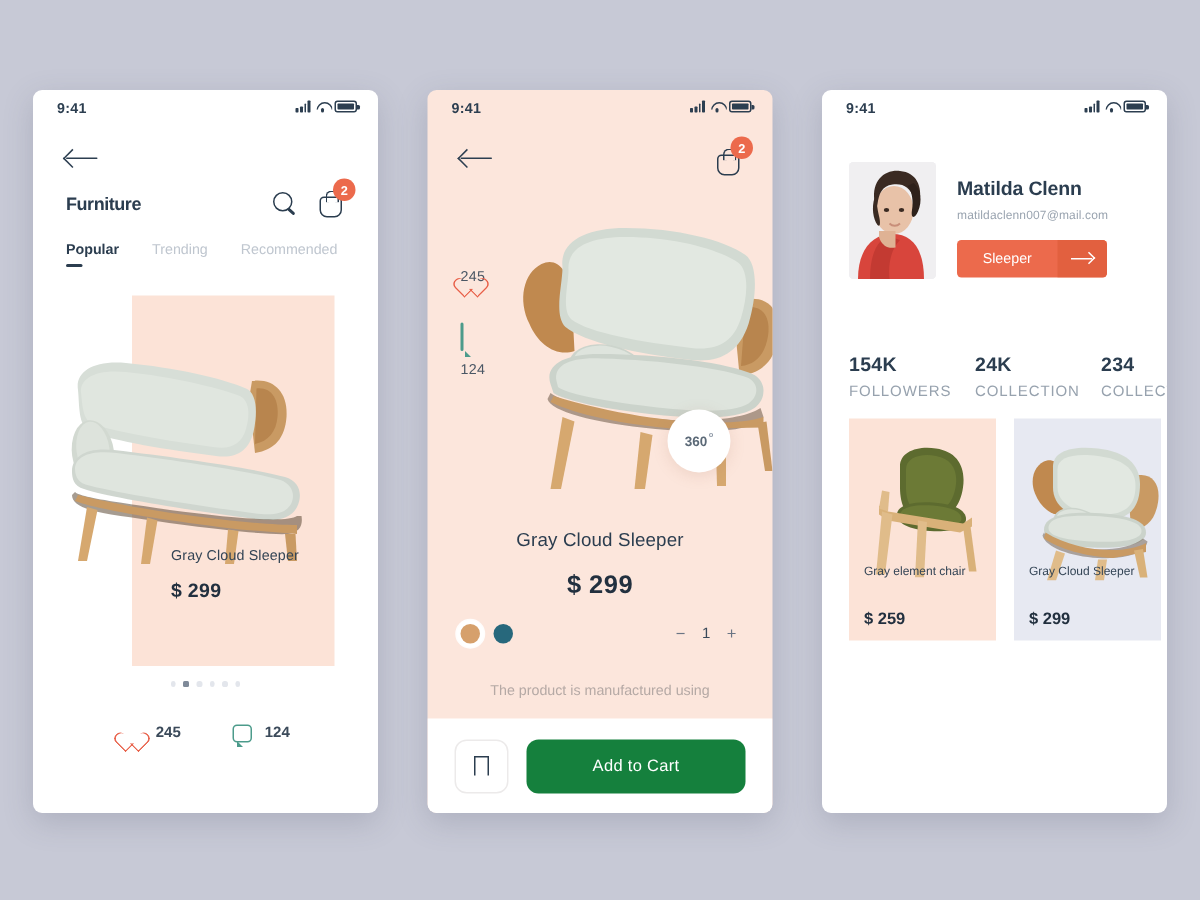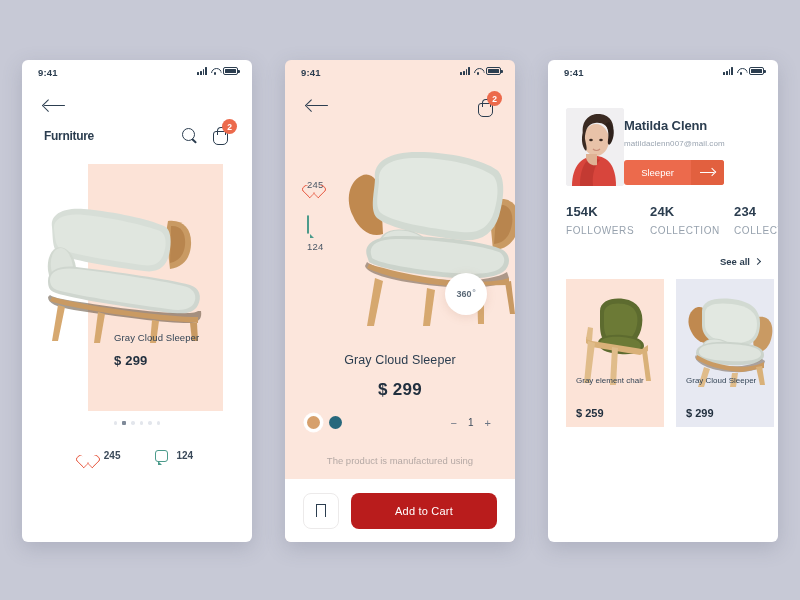--- a/index.html
+++ b/index.html
@@ -132,41 +132,41 @@
                display:flex; align-items:center; gap:12px; padding:0 18px; }
   .bookmark-btn { width:36px; height:36px; border:1px solid #eceaea; border-radius:8px;
                   display:flex; align-items:center; justify-content:center; cursor:pointer; }
   .ico-book { width:10px; height:13px; border:1.5px solid #2b3d4f; border-bottom:none; position:relative; }
   .ico-book:after { content:""; position:absolute; left:-1.5px; bottom:-5.5px; width:0; height:0;
                     border-left:6.5px solid transparent; border-right:6.5px solid transparent;
                     border-bottom:5.5px solid #fff; }
   .ico-book:before { content:""; position:absolute; left:-1.5px; bottom:-7px;
                      width:0; height:0; border-left:6.5px solid transparent;
                      border-right:6.5px solid transparent; border-bottom:7px solid #2b3d4f; z-index:-1; }
-  .cart-btn { flex:1; height:36px; background:#b91c1c; border-radius:8px; color:#fff;
+  .cart-btn { flex:1; height:36px; background:#15803d; border-radius:8px; color:#fff;
               font-size:11px; display:flex; align-items:center; justify-content:center; cursor:pointer;
               letter-spacing:.2px; }
 
   
-  .s3-profile { display:flex; padding:22px 18px 0 18px; }
+  .s3-profile { display:flex; gap:14px; padding:22px 18px 0 18px; }
   .avatar { width:58px; height:78px; border-radius:3px; overflow:hidden; flex-shrink:0;
             background:#efeff2; position:relative; }
   .s3-info { padding-top:10px; flex:1; }
   .s3-name { font-size:13px; font-weight:bold; color:#2b3d4f; letter-spacing:-.1px; }
   .s3-mail { font-size:8px; color:#9aa4b0; margin-top:6px; letter-spacing:.1px; }
   .follow-btn { margin-top:12px; height:25px; width:100%; max-width:100px; background:#ec6a4c;
                 border-radius:3px; display:flex; align-items:center; cursor:pointer; overflow:hidden; }
   .follow-label { flex:1; text-align:center; color:#fff; font-size:9.5px; }
   .follow-arrow { width:33px; height:100%; background:#e2603f; display:flex; align-items:center; justify-content:center; }
   .arr { width:15px; height:9px; position:relative; }
   .arr:before { content:""; position:absolute; left:0; top:4px; width:14px; height:1.3px; background:#fff; }
   .arr:after { content:""; position:absolute; right:0.5px; top:1.3px; width:5px; height:5px;
                border-top:1.3px solid #fff; border-right:1.3px solid #fff; transform:rotate(45deg); }
 
-  .s3-stats { display:flex; padding:18px 18px 0 18px; gap:24px; }
+  .s3-stats { display:flex; padding:18px 18px 0 18px; gap:24px;margin-top:31px; }
   .s3-stat { min-width:60px; }
   .s3-statval { font-size:13px; font-weight:bold; color:#2b3d4f; letter-spacing:.2px; }
   .s3-statlbl { font-size:10px; color:#97a2ae; margin-top:6px; letter-spacing:.6px; }
 
   .s3-seeall { display:flex; justify-content:flex-end; align-items:center; gap:5px;
                padding:20px 18px 0 18px; cursor:pointer; }
   .s3-seeall-t { font-size:9.5px; color:#2b3d4f; font-weight:600; }
   .chev { width:5px; height:5px; border-top:1.5px solid #2b3d4f; border-right:1.5px solid #2b3d4f; transform:rotate(45deg); }
 
   .s3-grid { display:flex; gap:12px; padding:12px 0 0 18px; }
@@ -205,20 +205,25 @@
       <div class="s1-title">Furniture</div>
       <div class="s1-actions">
         <span class="ico-search"></span>
         <span class="bagwrap">
           <span class="ico-bag"></span>
           <span class="badge">2</span>
         </span>
       </div>
     </div>
 
+    <div class="tabs">
+      <div class="tab active">Popular</div>
+      <div class="tab">Trending</div>
+      <div class="tab">Recommended</div>
+    </div>
 
     <div class="s1-card">
       <div class="s1-cardbg"></div>
       <svg class="chairsvg" style="left:18px; top:36px;" width="190" height="150" viewBox="0 0 190 150">
         <path d="M128 28 C143 26 152 36 151 52 C150 66 143 74 130 76 L126 40 Z" fill="#c99a63"></path>
         <path d="M131 33 C141 32 146 40 145 52 C144 62 139 68 130 70 Z" fill="#b8854e"></path>
         <path d="M12 34 C10 22 22 14 44 16 C76 19 108 26 124 33 C131 36 132 48 129 62 C126 74 118 80 104 78 C72 74 36 68 20 62 C12 58 13 44 12 34 Z" fill="#d7ded7"></path>
         <path d="M14 36 C13 26 24 20 44 22 C74 25 104 32 120 38 C126 41 127 50 124 60 C121 70 114 74 102 72 C72 68 38 62 22 57 C15 54 15 44 14 36 Z" fill="#e0e6df"></path>
         <ellipse cx="22" cy="76" rx="14" ry="22" transform="rotate(-8 22 76)" fill="#d2d9d1"></ellipse>
         <ellipse cx="22" cy="74" rx="11" ry="19" transform="rotate(-8 22 74)" fill="#dde3dc"></ellipse>
@@ -391,24 +396,20 @@
       <div class="s3-stat">
         <div class="s3-statval">24K</div>
         <div class="s3-statlbl">COLLECTION</div>
       </div>
       <div class="s3-stat">
         <div class="s3-statval">234</div>
         <div class="s3-statlbl">COLLECTION</div>
       </div>
     </div>
 
-    <div class="s3-seeall">
-      <span class="s3-seeall-t">See all</span>
-      <span class="chev"></span>
-    </div>
 
     <div class="s3-grid">
       <div class="s3-card c1">
         <svg style="position:absolute; left:12px; top:18px;" width="80" height="88" viewBox="0 0 80 88">
           <path d="M22 14 C22 4 34 0 46 2 C60 4 66 14 64 28 C62 42 54 50 40 50 C26 50 22 40 22 28 Z" fill="#5d6b2f"></path>
           <path d="M26 16 C26 8 36 5 46 7 C57 9 61 17 59 28 C57 39 51 45 40 45 C29 45 26 37 26 28 Z" fill="#6c7a36"></path>
           <path d="M20 46 C20 40 30 37 44 38 C58 39 66 43 66 49 C66 55 56 58 42 57 C28 56 20 52 20 46 Z" fill="#5d6b2f"></path>
           <path d="M22 46 C23 41 31 39 44 40 C56 41 63 44 63 49 C63 53 54 55 42 54 C30 53 22 50 22 46 Z" fill="#6c7a36"></path>
           <path d="M8 40 L14 44 L64 52 L70 48 L70 54 L62 58 L14 50 L8 46 Z" fill="#d9b179"></path>
           <path d="M10 44 L6 86 L12 86 L17 46 Z" fill="#e0bc8a"></path>

